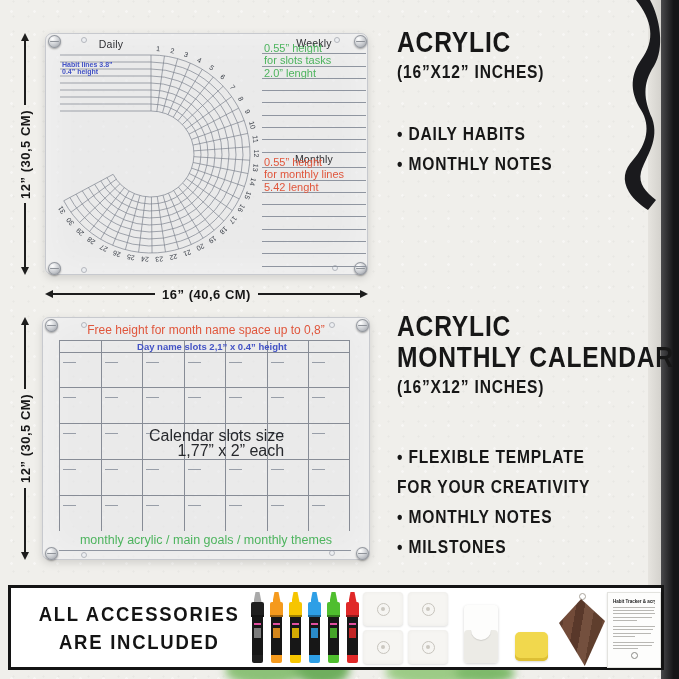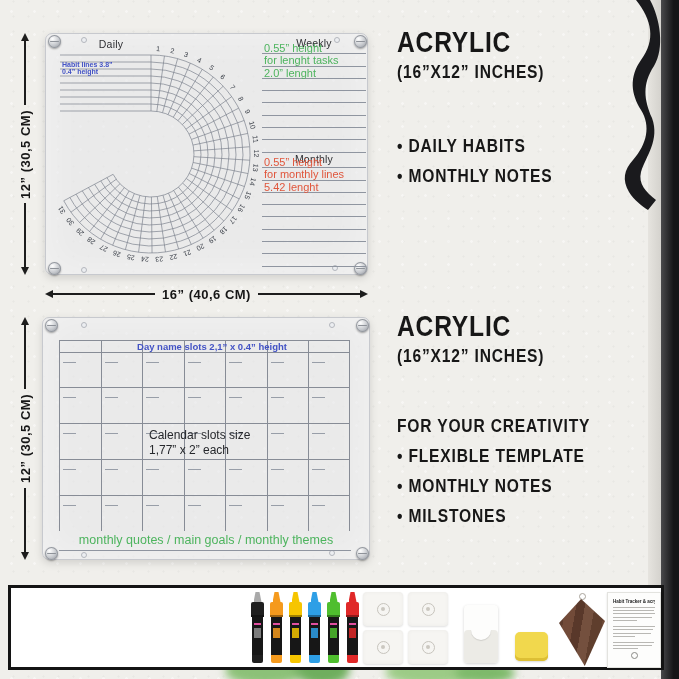--- a/index.html
+++ b/index.html
@@ -51,21 +51,21 @@
   .sec-note { position:absolute; left:218px; width:104px; font-size:11px; line-height:12.3px; white-space:nowrap; }
 
   
   .cal-top-note { position:absolute; left:0; right:0; top:5px; text-align:center; font-size:12px; }
   .cal-grid { position:absolute; left:16px; top:22px; width:291px; height:191.3px;
     border-top:1px solid #878c96; border-right:1px solid #878c96;
     background-image:repeating-linear-gradient(to right, #878c96 0 1px, transparent 1px 41.55px); }
   .cal-dayrow { height:11.5px; border-bottom:1px solid #878c96; }
   .cal-row { height:35.96px; border-bottom:1px solid #878c96; }
   .cal-day-note { position:absolute; left:0; right:0; top:22.5px; text-align:center; font-size:9.5px; font-weight:bold; }
-  .cal-center-note { position:absolute; left:106px; top:110px; font-size:12px; line-height:15px; color:#26282c; }
+  .cal-center-note { position:absolute; left:106px; top:110px; font-size:16px; line-height:15px; color:#26282c;text-align:right; }
   .cal-bottom-note { position:absolute; left:0; right:0; top:215px; text-align:center; font-size:12.5px; }
   .cal-bottom-line { position:absolute; left:16px; width:292px; top:232px; height:1px; background:#8f95a0; }
   .tick { position:absolute; height:1px; width:13px; background:#989ea8; }
 
   
   .v-dim { position:absolute; width:26px; display:flex; flex-direction:column; align-items:center; }
   .h-dim { position:absolute; height:20px; display:flex; flex-direction:row; align-items:center; }
   .dim-line-v { width:1.5px; flex:1; background:#1d1d1d; }
   .dim-line-h { height:1.5px; flex:1; background:#1d1d1d; }
   .arr { width:0; height:0; }
@@ -78,21 +78,21 @@
   .h-dim .dim-label { padding:0 7px; }
 
   
   .info { position:absolute; width:262px; color:#171717; }
   .cond { display:inline-block; transform:scaleX(.82); transform-origin:left center; white-space:nowrap; letter-spacing:1px; font-weight:800; }
   .info .t1 { font-size:30px; line-height:31px; }
   .info .t2 { font-size:19px; line-height:30px; }
   .info .bullets { font-size:19px; line-height:30px; }
   #tracker-info  { left:397px; top:26px; }
   #calendar-info { left:397px; top:310px; }
-  #tracker-info .bullets { margin-top:44px; }
+  #tracker-info .bullets { margin-top:32px; }
   #calendar-info .bullets { margin-top:40px; }
 
   
   #acc-box { position:absolute; left:8px; top:585px; width:656px; height:85px;
     background:#ffffff; border:3px solid #141414; z-index:5; }
   .acc-inner { position:relative; width:100%; height:100%; }
   .acc-heading { position:absolute; left:14px; top:0; width:228px; height:100%;
     display:flex; flex-direction:column; justify-content:center; align-items:center; gap:4px; }
   .acc-heading div { font-size:21px; font-weight:800; letter-spacing:2px; transform:scaleX(.88); white-space:nowrap; color:#141414; }
   #markers { position:absolute; left:240px; top:4px; display:flex; gap:6px; }
@@ -190,21 +190,21 @@
 
     <div class="habit-note" style="color: rgb(67, 83, 197);">
       <div>Habit lines 3.8”</div>
       <div>0.4” height</div>
     </div>
 
     <div class="board-head" style="left:216px;top:3px;width:104px">Weekly</div>
     <div class="ruled" style="left:216px;top:8.4px"></div>
     <div class="sec-note" id="weekly-note" style="top: 8px; color: rgb(77, 180, 94);">
       <div>0.55” height</div>
-      <div>for lenght tasks</div>
+      <div>for slots tasks</div>
       <div>2.0” lenght</div>
     </div>
 
     <div class="board-head" style="left:216px;top:119px;width:104px">Monthly</div>
     <div class="ruled" style="left:216px;top:122.4px"></div>
     <div class="sec-note" id="monthly-note" style="top: 122px; color: rgb(224, 86, 60);">
       <div>0.55” height</div>
       <div>for monthly lines</div>
       <div>5.42 lenght</div>
     </div>
@@ -213,20 +213,21 @@
   <div id="calendar-board" class="board">
     <div class="screw" style="left:2px;top:1px"></div>
     <div class="screw" style="left:313px;top:1px"></div>
     <div class="screw" style="left:2px;top:229px"></div>
     <div class="screw" style="left:313px;top:229px"></div>
     <div class="hole" style="left:38px;top:4px"></div>
     <div class="hole" style="left:286px;top:4px"></div>
     <div class="hole" style="left:38px;top:234px"></div>
     <div class="hole" style="left:286px;top:232px"></div>
 
+    <div class="cal-top-note" id="cal-top-note" style="color: rgb(224, 86, 60);">Free height for month name space up to 0,8”</div>
 
     <div class="cal-grid" id="cal-grid">
       <div class="cal-dayrow"></div>
       <div class="cal-row"></div>
       <div class="cal-row"></div>
       <div class="cal-row"></div>
       <div class="cal-row"></div>
       <div class="cal-row" style="border-bottom:none"></div>
       <div id="cal-ticks" style="position:absolute;inset:0">
           <span class="tick" style="left: 4px; top: 20.5px;"></span>
@@ -267,21 +268,21 @@
         </div>
     </div>
 
     <div class="cal-day-note" id="cal-day-note" style="color: rgb(67, 83, 197); padding-left: 12px;">Day name slots 2,1” x 0.4” height</div>
 
     <div class="cal-center-note">
       <div>Calendar slots size</div>
       <div>1,77” x 2” each</div>
     </div>
 
-    <div class="cal-bottom-note" id="cal-bottom-note" style="color: rgb(77, 180, 94);">monthly quotes / main goals / monthly themes</div>
+    <div class="cal-bottom-note" id="cal-bottom-note" style="color: rgb(77, 180, 94);">monthly acrylic / main goals / monthly themes</div>
     <div class="cal-bottom-line"></div>
   </div>
 
   <div class="v-dim" style="left:12px;top:33px;height:242px">
     <div class="arr up"></div>
     <div class="dim-line-v"></div>
     <div class="dim-label">12” (30,5 CM)</div>
     <div class="dim-line-v"></div>
     <div class="arr down"></div>
   </div>
@@ -306,31 +307,36 @@
     <div class="t1"><span class="cond">ACRYLIC</span></div>
     <div class="t2"><span class="cond">(16”X12” INCHES)</span></div>
     <div class="bullets">
       <div><span class="cond">• DAILY HABITS</span></div>
       <div><span class="cond">• MONTHLY NOTES</span></div>
     </div>
   </div>
 
   <div class="info" id="calendar-info">
     <div class="t1"><span class="cond">ACRYLIC</span></div>
+    <div class="t1"><span class="cond">MONTHLY CALENDAR</span></div>
     <div class="t2"><span class="cond">(16”X12” INCHES)</span></div>
     <div class="bullets">
+      <div><span class="cond">• FLEXIBLE TEMPLATE</span></div>
       <div><span class="cond">FOR YOUR CREATIVITY</span></div>
-      <div><span class="cond">• FLEXIBLE TEMPLATE</span></div>
       <div><span class="cond">• MONTHLY NOTES</span></div>
       <div><span class="cond">• MILSTONES</span></div>
     </div>
   </div>
 
   <div id="acc-box">
     <div class="acc-inner">
+      <div class="acc-heading">
+        <div>ALL ACCESSORIES</div>
+        <div>ARE INCLUDED</div>
+      </div>
       <div id="markers">
           <div class="marker">
             <div class="m-tip" style="background: rgb(169, 169, 169);"></div>
             <div class="m-cap" style="background: rgb(31, 31, 31);"></div>
             <div class="m-body">
               <span class="s1"></span>
               <span class="s2" style="background: rgb(142, 142, 142);"></span>
             </div>
             <div class="m-plug" style="background: rgb(31, 31, 31);"></div>
           </div>

